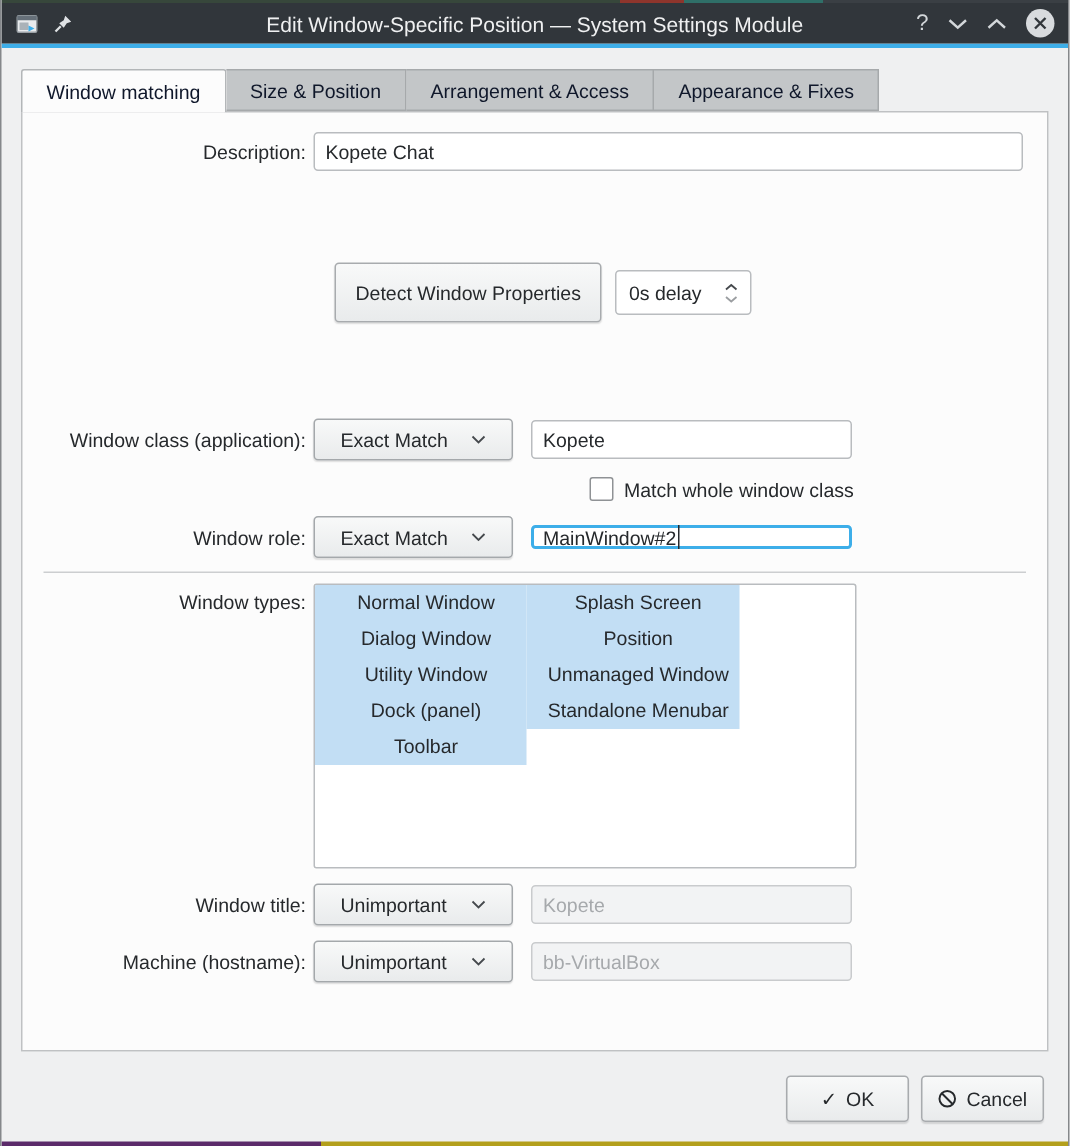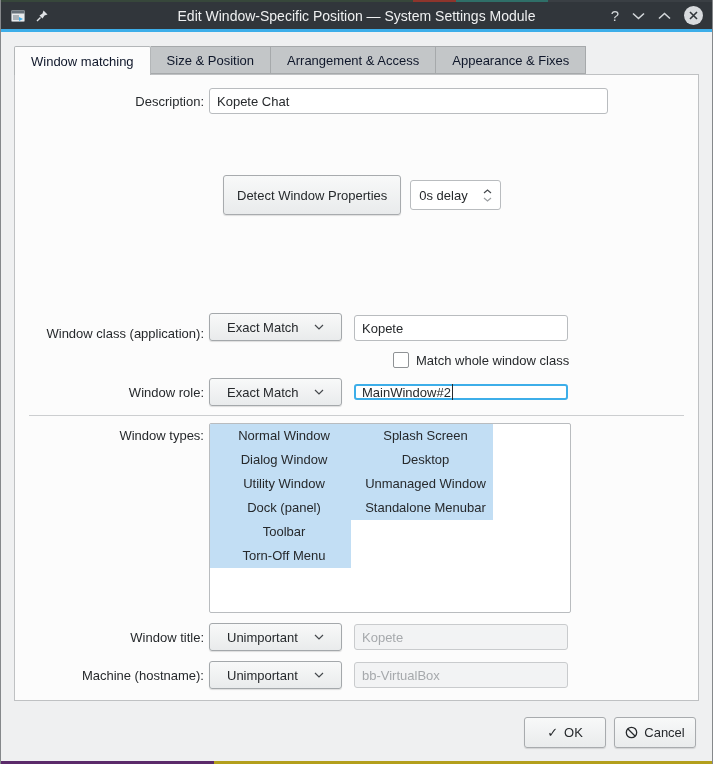--- a/index.html
+++ b/index.html
@@ -38,21 +38,21 @@
 
   
   .panel { margin:0 13px; height:627px; background:#fcfcfc;
     border:1px solid #bfc1c3; position:relative; z-index:1; overflow:hidden; }
   .row { display:flex; align-items:center; }
   .lbl { width:189px; margin-right:5px; text-align:right; flex:none; }
 
   .text-input { height:26px; border:1px solid #b9bcbf; border-radius:3px;
     background:#fff; padding:0 7px; font:inherit; color:#26292c; }
   .text-input:disabled { background:#f2f3f4; border-color:#c9cbcd; color:#a6a9ac; }
-  .input-desc { width:399px; }
+  .input-desc { width:473px; }
   .input-val  { width:214px; }
 
   .combo { width:133px; height:28px; border:1px solid #a4a8ab; border-radius:3px;
     background:linear-gradient(#f8f9f9,#e9ebec); box-shadow:0 1px 1px rgba(0,0,0,.12);
     display:flex; align-items:center; justify-content:space-between; padding:0 17px; }
   .btn { height:40px; border:1px solid #a8abae; border-radius:3px;
     background:linear-gradient(#f8f9f9,#e9ebec); box-shadow:0 1px 1px rgba(0,0,0,.12);
     padding:0 13px; font:inherit; color:#26292c; display:inline-flex; align-items:center; }
   .spin { width:91px; height:30px; border:1px solid #b9bcbf; border-radius:3px;
     background:#fff; display:flex; align-items:center; justify-content:space-between;
@@ -61,21 +61,21 @@
 
   .focused-input { width:214px; height:16px; border:2px solid #3daee9; border-radius:3px;
     background:#fff; display:flex; align-items:center; padding:0 6px; }
   .caret { width:1px; height:16px; background:#26292c; margin-left:1px; }
 
   .checkbox { width:16px; height:16px; border:1px solid #8f9295; border-radius:2px;
     background:#fff; flex:none; }
 
   .row-desc   { margin-top:13px; }
   .row-detect { margin-top:61px; margin-left:208px; gap:9px; }
-  .row-class  { margin-top:98px;align-items:flex-end; }
+  .row-class  { margin-top:64px; }
   .row-check  { margin-top:11px; margin-left:339px; gap:7px;padding-left:39px; }
   .row-role   { margin-top:10px; }
   .separator  { margin:9px 14px 0 14px; height:1px; background:#ccced0; }
   .row-types  { margin-top:7px; align-items:flex-start; }
   .row-types .lbl { padding-top:5px; }
   .row-title  { margin-top:10px; }
   .row-machine{ margin-top:10px; }
 
   .listbox { width:362px; height:190px; border:1px solid #b9bcbf; border-radius:2px;
     background:#fff; display:flex; align-items:flex-start; overflow:hidden; }
@@ -196,25 +196,24 @@
 
   <div class="row row-types">
     <span class="lbl">Window types:</span>
     <div class="listbox">
       <div class="list-col col-1">
         <div class="list-item selected">Normal Window</div>
         <div class="list-item selected">Dialog Window</div>
         <div class="list-item selected">Utility Window</div>
         <div class="list-item selected">Dock (panel)</div>
         <div class="list-item selected">Toolbar</div>
-        <div class="list-item selected">Torn-Off Menu</div>
       </div>
       <div class="list-col col-2">
         <div class="list-item selected">Splash Screen</div>
-        <div class="list-item selected">Desktop</div>
+        <div class="list-item selected">Position</div>
         <div class="list-item selected">Unmanaged Window</div>
         <div class="list-item selected">Standalone Menubar</div>
       </div>
     </div>
   </div>
 
   <div class="row row-title">
     <span class="lbl">Window title:</span>
     <div class="combo">
       <span>Unimportant</span>

